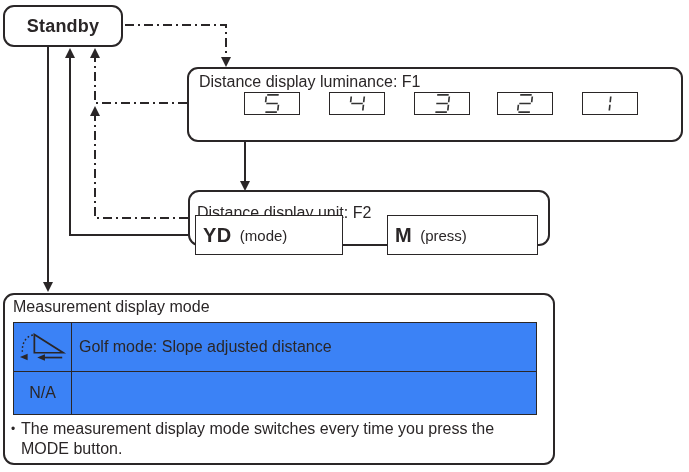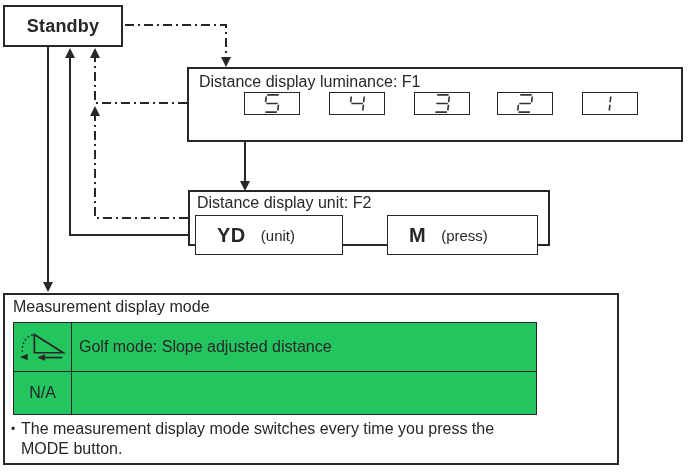--- a/index.html
+++ b/index.html
@@ -1,36 +1,36 @@
 <!DOCTYPE html>
 <html><head>
 <meta charset="utf-8">
 <style>
   html,body{margin:0;padding:0;background:#fff;}
   .canvas{
     position:relative;width:689px;height:472px;background:#ffffff;
     font-family:"Liberation Sans", sans-serif;color:#2a2627;overflow:hidden;
   }
   .conn{position:absolute;left:0;top:0;width:689px;height:472px;}
-  .rbox{position:absolute;border:2.5px solid #2a2627;border-radius:0;background:#fff;box-sizing:border-box;}
+  .rbox{position:absolute;border:2.5px solid #2a2627;border-radius:11px;background:#fff;box-sizing:border-box;}
   .sbox{position:absolute;border:1.5px solid #2a2627;background:#fff;box-sizing:border-box;}
   .standby{left:3px;top:5px;width:120px;height:42px;display:flex;align-items:center;justify-content:center;}
   .standby span{font-weight:bold;font-size:18px;letter-spacing:.2px;}
   .f1box{left:187px;top:67px;width:496px;height:75px;}
   .boxtitle{position:absolute;font-size:16px;white-space:nowrap;}
   .f1title{left:10px;top:4px;}
   .digit{width:56px;height:23px;display:flex;align-items:center;justify-content:center;}
   .f2box{left:188px;top:190px;width:362px;height:56px;}
-  .f2title{left:7px;top:2px;}
-  .unitbox{height:40px;display:flex;align-items:center;gap:15px;padding:0 0 0 21px;}
+  .f2title{left:7px;top:12px;}
+  .unitbox{height:40px;display:flex;align-items:center;gap:8px;padding:0 0 0 7px;}
   .unitbox .abbr{font-weight:bold;font-size:20px;letter-spacing:.5px;}
   .unitbox .uname{font-size:15px;}
-  .measure{left:3px;top:293px;width:616px;height:172px;}
+  .measure{left:3px;top:293px;width:552px;height:172px;}
   .mtitle{left:8px;top:3px;}
-  .mtable{position:absolute;left:8px;top:27px;width:524px;height:93px;border:1.5px solid #2a2627;box-sizing:border-box;display:grid;grid-template-columns:58px 1fr;grid-template-rows:49px 1fr;background:#22c55e;}
+  .mtable{position:absolute;left:8px;top:27px;width:524px;height:93px;border:1.5px solid #2a2627;box-sizing:border-box;display:grid;grid-template-columns:58px 1fr;grid-template-rows:49px 1fr;background:#3b82f6;}
   .cell{box-sizing:border-box;display:flex;}
   .c-sym{border-right:1.5px solid #2a2627;align-items:center;justify-content:center;}
   .r1{border-bottom:1.5px solid #2a2627;}
   .c-desc{flex-direction:column;justify-content:center;padding-left:7px;font-size:16px;line-height:1.3;}
   .na{font-size:16px;}
   .note{position:absolute;left:6px;top:124px;width:505px;display:flex;font-size:16px;line-height:1.22;}
   .note .bullet{flex:0 0 10px;font-size:12px;padding-top:3px;}
 </style>
 </head>
 <body>
@@ -131,21 +131,21 @@
             <line x1="10" y1="13.2" x2="10" y2="19.3"></line>
           </g>
         </svg>
       </div>
   </div>
 
   <div class="rbox f2box">
     <div class="boxtitle f2title">Distance display unit: F2</div>
     <div class="sbox unitbox" style="left:5px;top:23px;width:148px;">
       <span class="abbr">YD</span>
-      <span class="uname">(unit)</span>
+      <span class="uname">(mode)</span>
     </div>
     <div class="sbox unitbox" style="left:197px;top:23px;width:151px;">
       <span class="abbr">M</span>
       <span class="uname">(press)</span>
     </div>
   </div>
 
   <div class="rbox measure">
     <div class="boxtitle mtitle">Measurement display mode</div>
 

